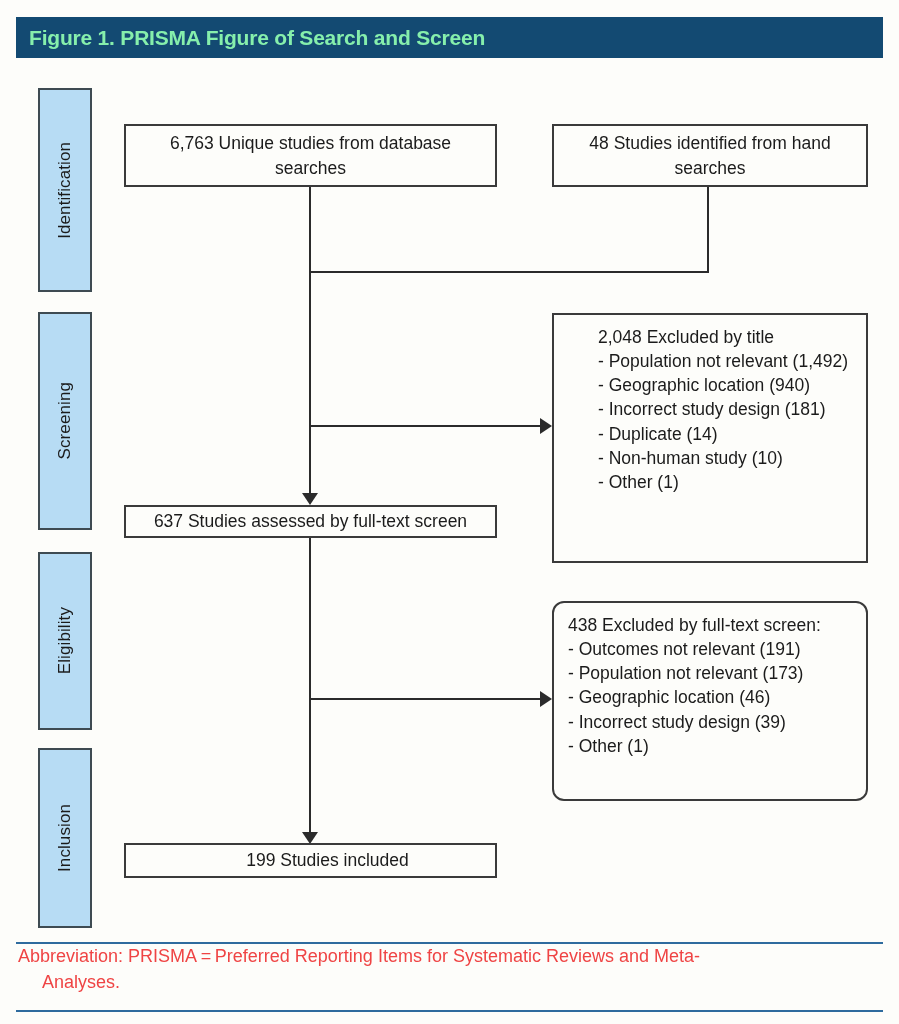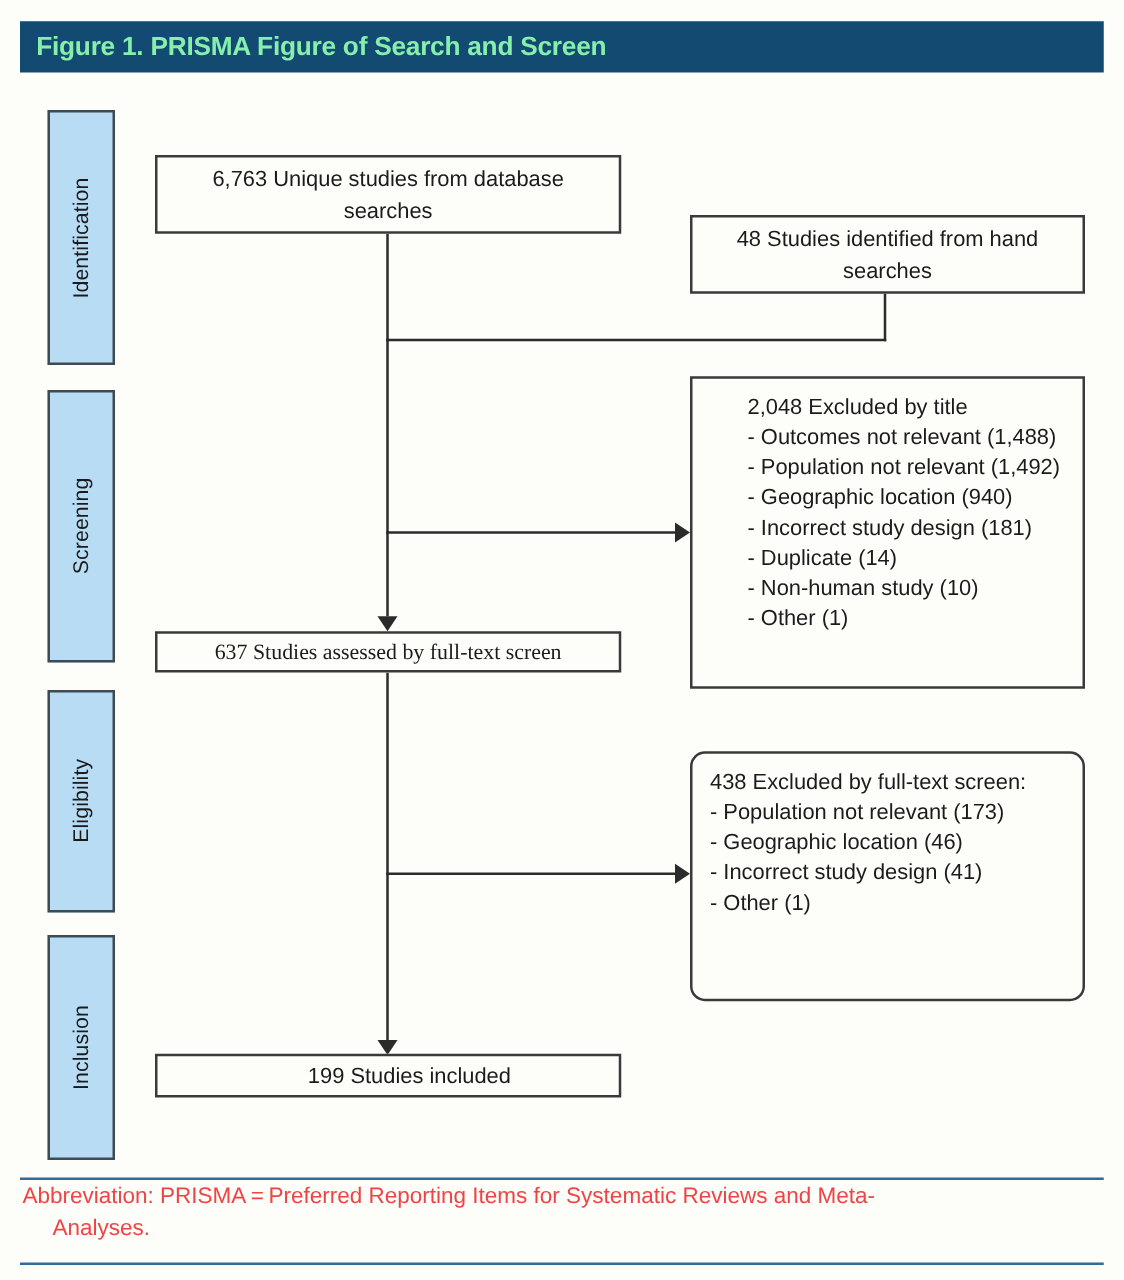--- a/index.html
+++ b/index.html
@@ -170,47 +170,47 @@
   <div class="conn h" style="left:309px; top:698px; width:233px;"></div>
   <div class="arrow-right" style="left:540px; top:691px;"></div>
 
   <div class="flow-box centered" style="left:124px; top:124px; width:373px; height:63px;">
     <div>
       <span class="line">6,763 Unique studies from database</span>
       <span class="line">searches</span>
     </div>
   </div>
 
-  <div class="flow-box centered" style="left:552px; top:124px; width:316px; height:63px;margin-top:48px;">
+  <div class="flow-box centered" style="left:552px; top:124px; width:316px; height:63px;">
     <div>
       <span class="line">48 Studies identified from hand</span>
       <span class="line">searches</span>
     </div>
   </div>
 
-  <div class="flow-box listing" style="left:552px; top:301px; width:316px; height:250px;padding-left:44px;">
+  <div class="flow-box listing" style="left:552px; top:313px; width:316px; height:250px;padding-left:44px;">
     <span class="line">2,048 Excluded by title</span>
-    <span class="line">- Outcomes not relevant (1,488)</span>
     <span class="line">- Population not relevant (1,492)</span>
     <span class="line">- Geographic location (940)</span>
     <span class="line">- Incorrect study design (181)</span>
     <span class="line">- Duplicate (14)</span>
     <span class="line">- Non-human study (10)</span>
     <span class="line">- Other (1)</span>
   </div>
 
-  <div class="flow-box centered" style="left:124px; top:505px; width:373px; height:33px;font-family:Liberation Serif, serif;">
+  <div class="flow-box centered" style="left:124px; top:505px; width:373px; height:33px;">
     <span class="line">637 Studies assessed by full-text screen</span>
   </div>
 
   <div class="flow-box listing" style="left:552px; top:601px; width:316px; height:200px;border-radius:12px;">
     <span class="line">438 Excluded by full-text screen:</span>
+    <span class="line">- Outcomes not relevant (191)</span>
     <span class="line">- Population not relevant (173)</span>
     <span class="line">- Geographic location (46)</span>
-    <span class="line">- Incorrect study design (41)</span>
+    <span class="line">- Incorrect study design (39)</span>
     <span class="line">- Other (1)</span>
   </div>
 
   <div class="flow-box centered" style="left:124px; top:843px; width:373px; height:35px;padding-left:44px;">
     <span class="line">199 Studies included</span>
   </div>
 
   <div class="rule" style="top:942px;"></div>
   <div class="footnote">
     <span>Abbreviation: PRISMA = Preferred Reporting Items for Systematic Reviews and Meta-</span>

